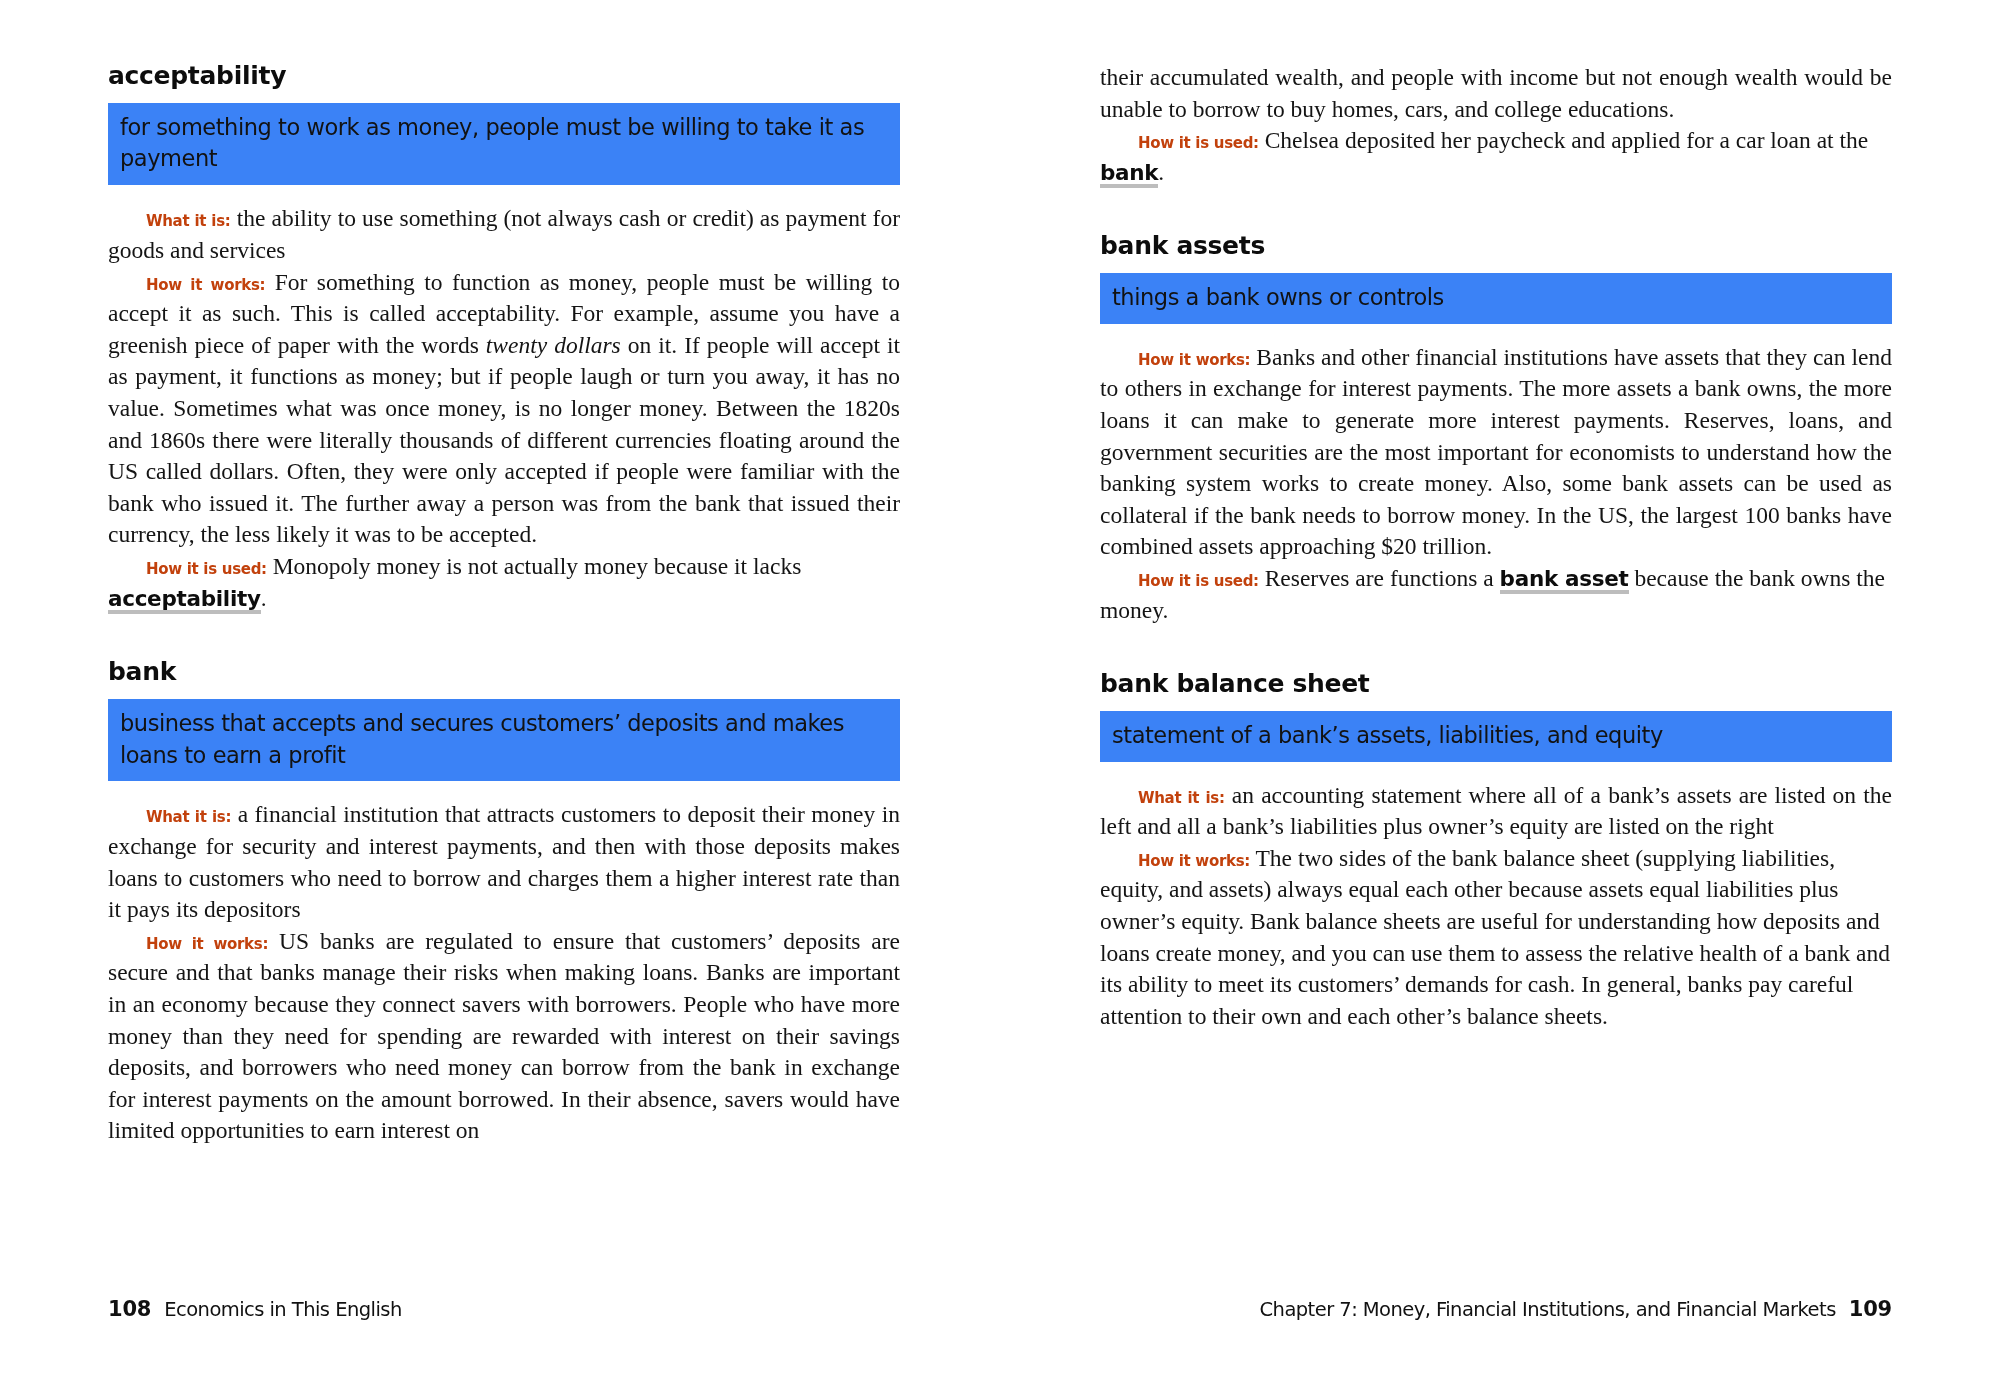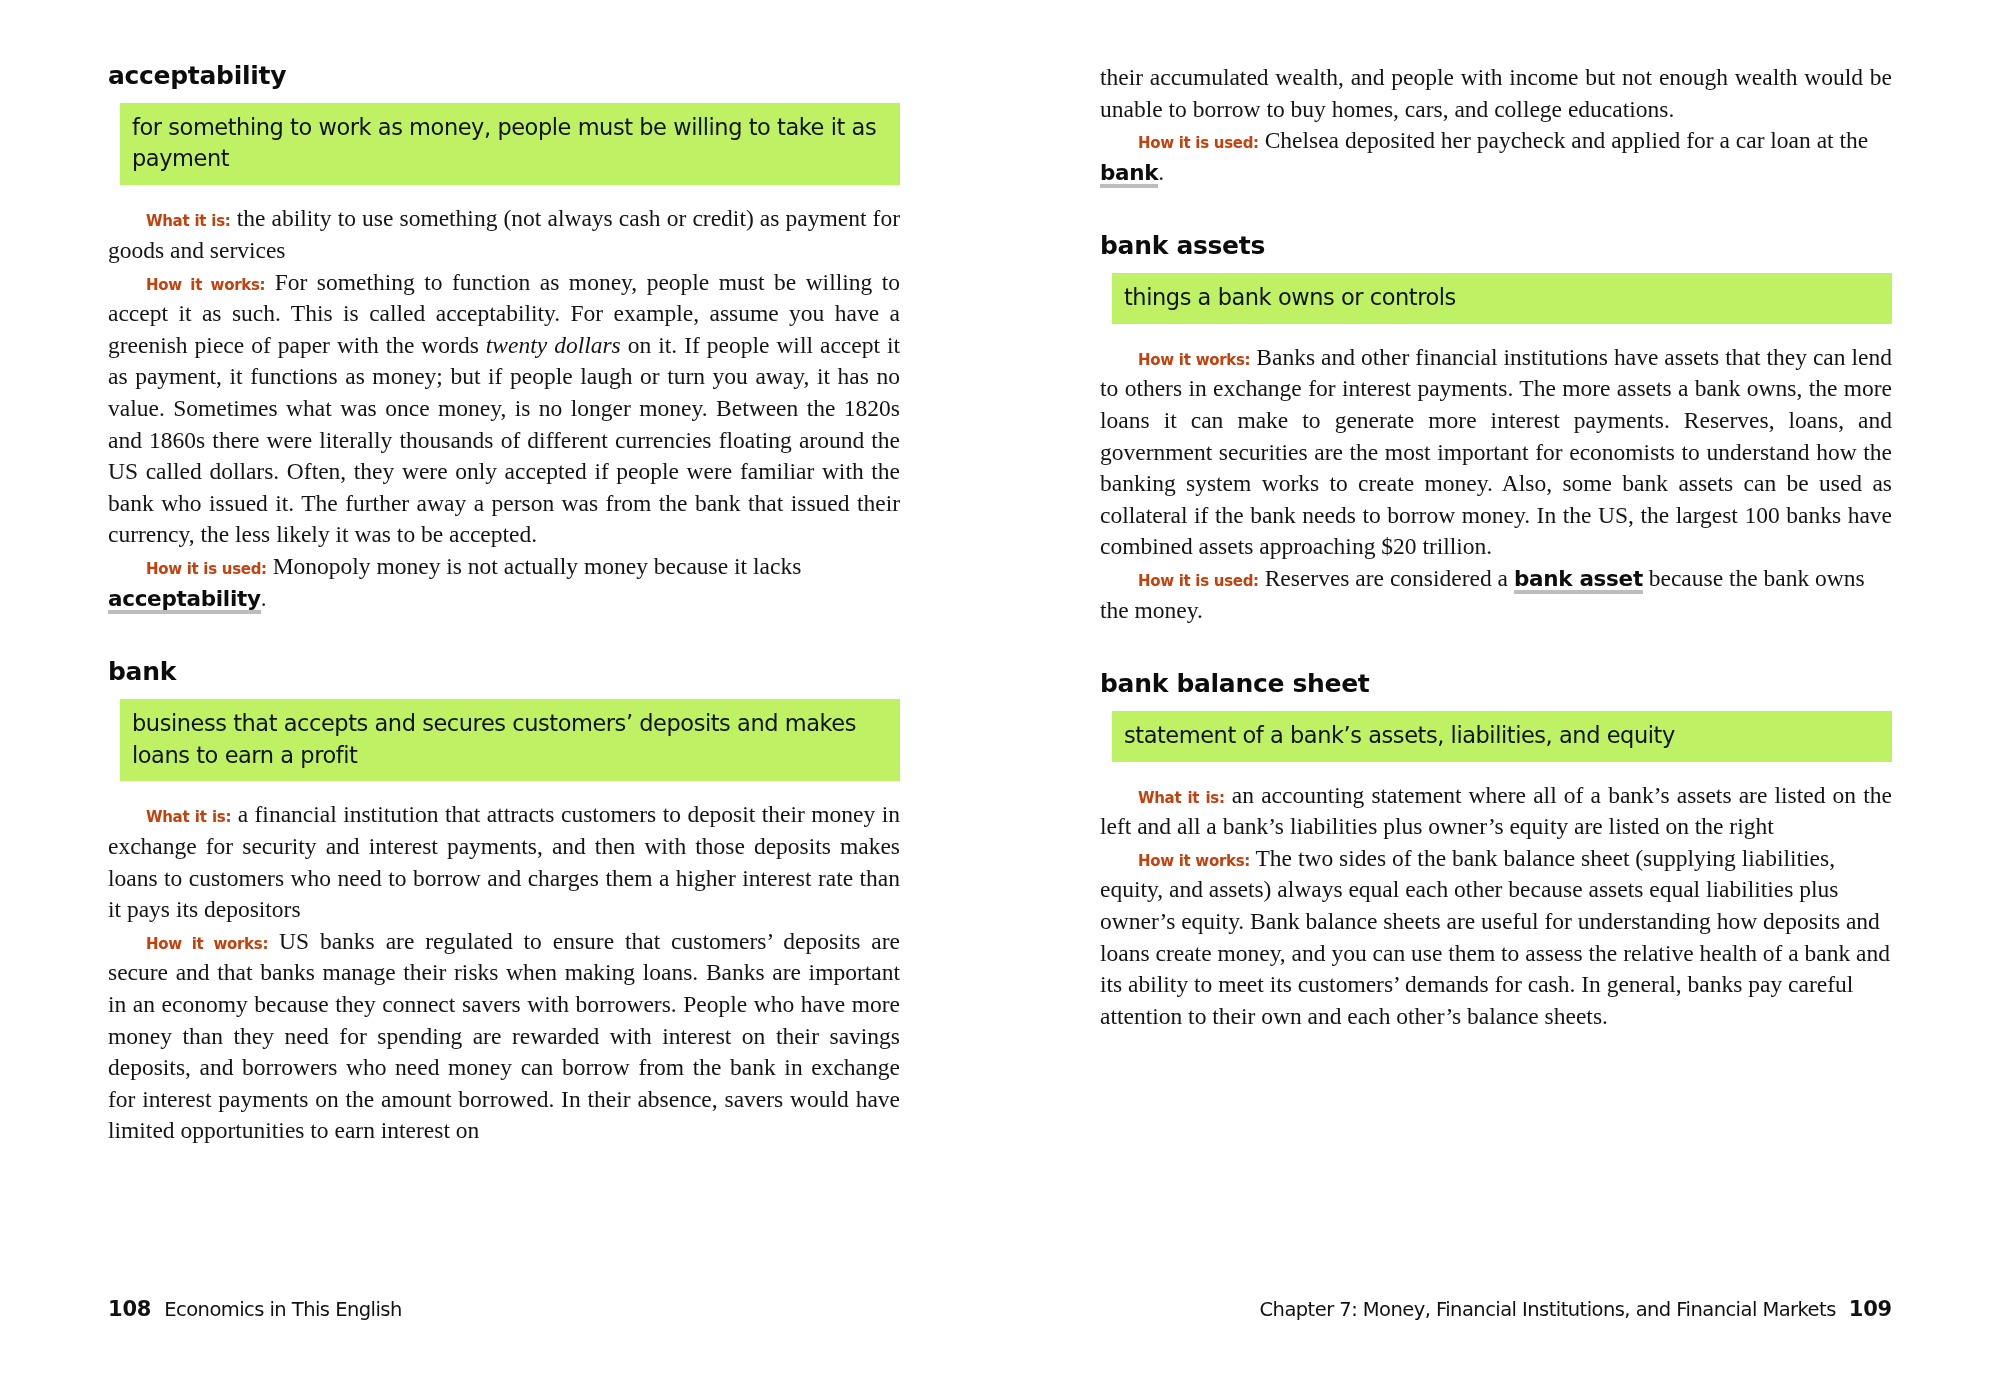--- a/index.html
+++ b/index.html
@@ -48,29 +48,29 @@
     margin: 0 0 13px 0;
     line-height: 1.1;
   }
 
   .entry + .entry .headword {
     margin-top: 44px;
   }
 
   
   .defbar {
-    background: #bef264;
+    background: #3b82f6;
     font-family: "DejaVu Sans", "Liberation Sans", sans-serif;
     font-weight: 400;
     font-size: 22.5px;
     line-height: 1.42;
     letter-spacing: -0.45px;
     color: #121212;
     padding: 9px 12px 10px 12px;
-    margin: 0 0 18px 12px;
+    margin: 0 0 18px 0;
     box-sizing: border-box;
   }
 
   
   .para {
     font-size: 23.5px;
     line-height: 1.345;
     text-align: justify;
     text-justify: inter-word;
     margin: 0;
@@ -173,21 +173,21 @@
         <p class="para last"><span class="lbl">How it is used:</span><span> Chelsea deposited her paycheck and applied for a car loan at the </span><span class="xref">bank</span><span>.</span></p>
       </div>
 
       <div class="entry">
         <h2 class="headword">bank assets</h2>
         <div class="defbar">things a bank owns or controls</div>
 
 
         <p class="para"><span class="lbl">How it works:</span><span> Banks and other financial institutions have assets that they can lend to others in exchange for interest payments. The more assets a bank owns, the more loans it can make to generate more interest payments. Reserves, loans, and government securities are the most important for economists to understand how the banking system works to create money. Also, some bank assets can be used as collateral if the bank needs to borrow money. In the US, the largest 100 banks have combined assets approaching $20 trillion.</span></p>
 
-        <p class="para last"><span class="lbl">How it is used:</span><span> Reserves are considered a </span><span class="xref">bank asset</span><span> because the bank owns the money.</span></p>
+        <p class="para last"><span class="lbl">How it is used:</span><span> Reserves are functions a </span><span class="xref">bank asset</span><span> because the bank owns the money.</span></p>
       </div>
 
       <div class="entry">
         <h2 class="headword">bank balance sheet</h2>
         <div class="defbar">statement of a bank’s assets, liabilities, and equity</div>
 
         <p class="para"><span class="lbl">What it is:</span><span> an accounting statement where all of a bank’s assets are listed on the left and all a bank’s liabilities plus owner’s equity are listed on the right</span></p>
 
         <p class="para last"><span class="lbl">How it works:</span><span> The two sides of the bank balance sheet (supplying liabilities, equity, and assets) always equal each other because assets equal liabilities plus owner’s equity. Bank balance sheets are useful for understanding how deposits and loans create money, and you can use them to assess the relative health of a bank and its ability to meet its customers’ demands for cash. In general, banks pay careful attention to their own and each other’s balance sheets.</span></p>
       </div>

